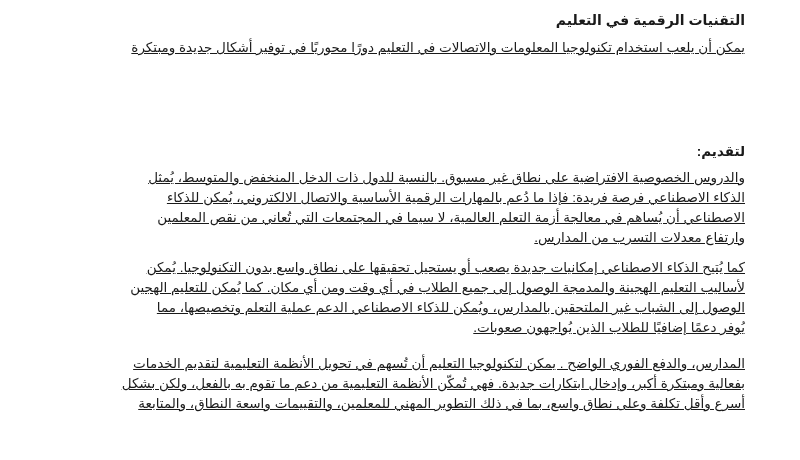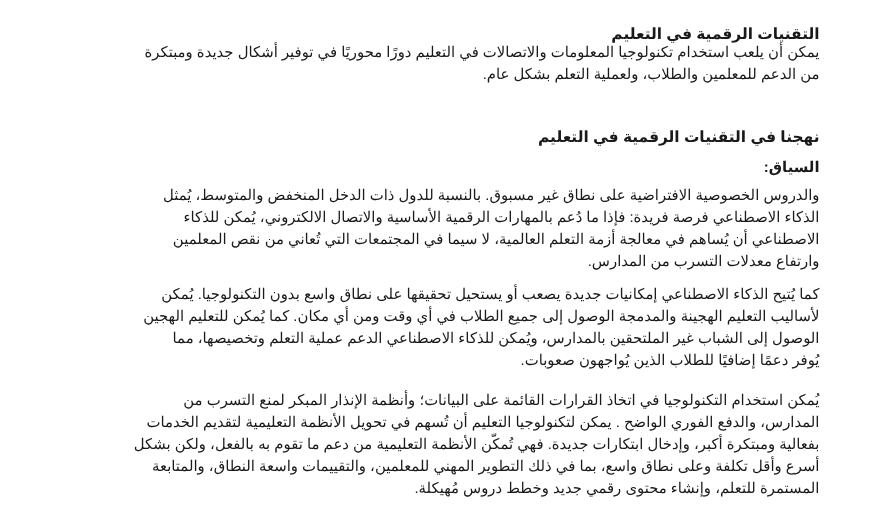--- a/index.html
+++ b/index.html
@@ -20,53 +20,49 @@
     text-align: right;
     font-size: 13.5px;
     line-height: 20px;
     margin: 0;
   }
   .title {
     font-weight: bold;
     font-size: 14px;
   }
   .para { text-align: justify; text-align-last: right; }
-  .line { display: block; white-space: nowrap; }
+  .line { display: block; white-space: nowrap; text-decoration: underline; }
 </style>
 </head>
 <body>
 
 <div class="page">
 
-  <h1 class="block title" style="top:20px;">التقنيات الرقمية في التعليم</h1>
+  <h1 class="block title" style="top:10px;">التقنيات الرقمية في التعليم</h1>
 
   <p class="block para" style="top:38px;">
     <span class="line">يمكن أن يلعب استخدام تكنولوجيا المعلومات والاتصالات في التعليم دورًا محوريًا في توفير أشكال جديدة ومبتكرة</span>
-    <span class="line">من الدعم للمعلمين والطلاب، ولعملية التعلم بشكل عام.</span>
   </p>
 
-  <h2 class="block title" style="top:114px;">نهجنا في التقنيات الرقمية في التعليم</h2>
 
-  <h3 class="block title" style="top:142px; font-size:13.5px;">السياق:</h3>
+  <h3 class="block title" style="top:142px; font-size:13.5px;">لتقديم:</h3>
 
   <p class="block para" style="top:168px;">
     <span class="line">والدروس الخصوصية الافتراضية على نطاق غير مسبوق. بالنسبة للدول ذات الدخل المنخفض والمتوسط، يُمثل</span>
     <span class="line">الذكاء الاصطناعي فرصة فريدة: فإذا ما دُعم بالمهارات الرقمية الأساسية والاتصال الالكتروني، يُمكن للذكاء</span>
     <span class="line">الاصطناعي أن يُساهم في معالجة أزمة التعلم العالمية، لا سيما في المجتمعات التي تُعاني من نقص المعلمين</span>
     <span class="line">وارتفاع معدلات التسرب من المدارس.</span>
   </p>
 
   <p class="block para" style="top:258px;">
     <span class="line">كما يُتيح الذكاء الاصطناعي إمكانيات جديدة يصعب أو يستحيل تحقيقها على نطاق واسع بدون التكنولوجيا. يُمكن</span>
     <span class="line">لأساليب التعليم الهجينة والمدمجة الوصول إلى جميع الطلاب في أي وقت ومن أي مكان. كما يُمكن للتعليم الهجين</span>
     <span class="line">الوصول إلى الشباب غير الملتحقين بالمدارس، ويُمكن للذكاء الاصطناعي الدعم عملية التعلم وتخصيصها، مما</span>
     <span class="line">يُوفر دعمًا إضافيًا للطلاب الذين يُواجهون صعوبات.</span>
   </p>
 
   <p class="block para" style="top:354px;">
-    <span class="line">يُمكن استخدام التكنولوجيا في اتخاذ القرارات القائمة على البيانات؛ وأنظمة الإنذار المبكر لمنع التسرب من</span>
     <span class="line">المدارس، والدفع الفوري الواضح . يمكن لتكنولوجيا التعليم أن تُسهم في تحويل الأنظمة التعليمية لتقديم الخدمات</span>
     <span class="line">بفعالية ومبتكرة أكبر، وإدخال ابتكارات جديدة. فهي تُمكّن الأنظمة التعليمية من دعم ما تقوم به بالفعل، ولكن بشكل</span>
     <span class="line">أسرع وأقل تكلفة وعلى نطاق واسع، بما في ذلك التطوير المهني للمعلمين، والتقييمات واسعة النطاق، والمتابعة</span>
-    <span class="line">المستمرة للتعلم، وإنشاء محتوى رقمي جديد وخطط دروس مُهيكلة.</span>
   </p>
 
 </div>
 
 </body></html>

